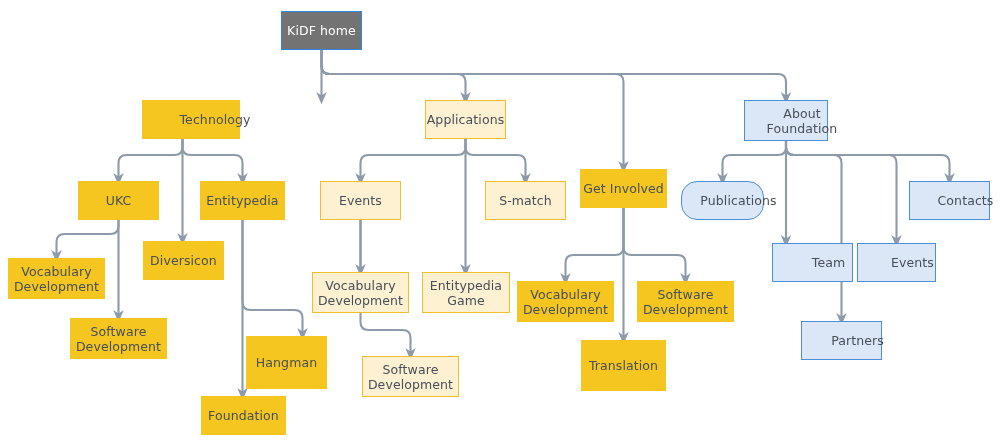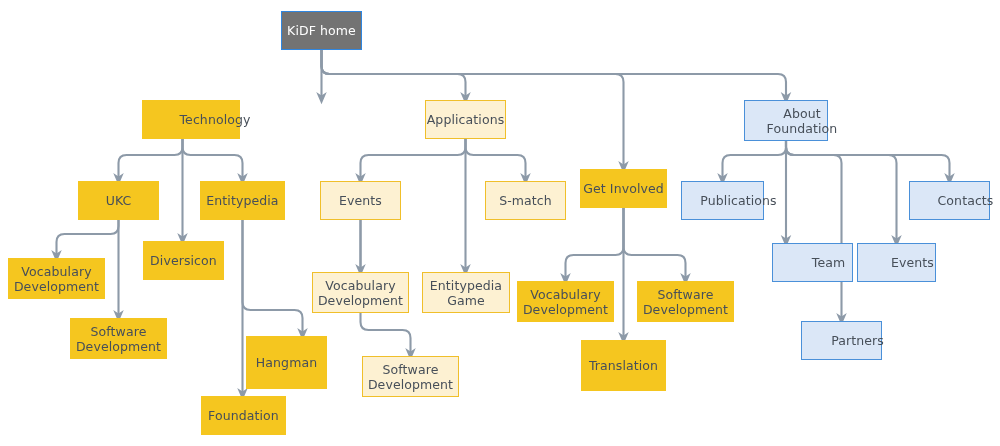--- a/index.html
+++ b/index.html
@@ -104,21 +104,21 @@
       <div class="node root" style="left: 281px; top: 11px; width: 81px; height: 39px;">KiDF home</div>
       <div class="node gold" style="left: 142px; top: 100px; width: 98px; height: 39px; padding-left: 48px;">Technology</div>
       <div class="node cream" style="left: 425px; top: 100px; width: 81px; height: 39px;">Applications</div>
       <div class="node gold" style="left: 580px; top: 169px; width: 87px; height: 39px;">Get Involved</div>
       <div class="node blue" style="left: 744px; top: 100px; width: 84px; height: 41px;">About
 Foundation</div>
       <div class="node gold" style="left: 78px; top: 181px; width: 81px; height: 39px;">UKC</div>
       <div class="node gold" style="left: 200px; top: 181px; width: 85px; height: 39px;">Entitypedia</div>
       <div class="node cream" style="left: 320px; top: 181px; width: 81px; height: 39px;">Events</div>
       <div class="node cream" style="left: 485px; top: 181px; width: 81px; height: 39px;">S-match</div>
-      <div class="node blue" style="left: 681px; top: 181px; width: 83px; height: 39px;">Publications</div>
+      <div class="node blue" style="left: 681px; top: 181px; width: 83px; height: 39px; border-radius: 16px;">Publications</div>
       <div class="node blue" style="left: 909px; top: 181px; width: 81px; height: 39px;">Contacts</div>
       <div class="node gold" style="left: 8px; top: 258px; width: 97px; height: 41px;">Vocabulary
 Development</div>
       <div class="node gold" style="left: 70px; top: 318px; width: 97px; height: 41px;">Software
 Development</div>
       <div class="node gold" style="left: 143px; top: 241px; width: 81px; height: 39px;">Diversicon</div>
       <div class="node gold" style="left: 246px; top: 336px; width: 81px; height: 53px;">Hangman</div>
       <div class="node gold" style="left: 201px; top: 396px; width: 85px; height: 39px;">Foundation</div>
       <div class="node cream" style="left: 312px; top: 272px; width: 97px; height: 41px;">Vocabulary
 Development</div>

